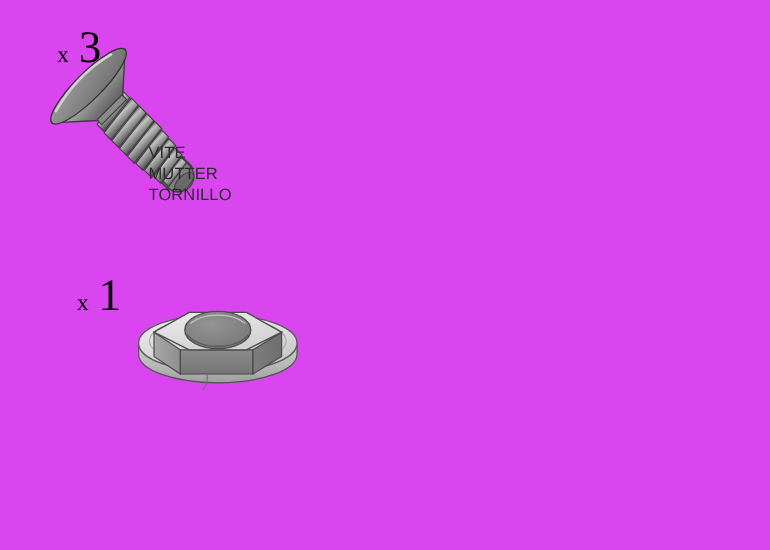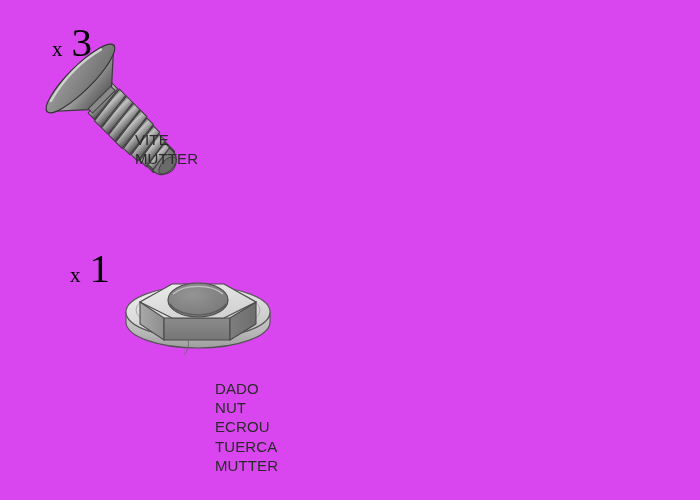--- a/index.html
+++ b/index.html
@@ -118,20 +118,21 @@
         <path d="M48,17 Q85,7 120,16" fill="none" stroke="#d2d2d2" stroke-width="2.4" stroke-linecap="round"></path>
 
         <path d="M69,49 L101,49 L101,55 L69,55 Z" fill="#8a8a8a" stroke="#3d3d3d" stroke-width="1"></path>
       </g>
     </svg>
   </div>
 
   <div class="labels" id="labels-screw">
     <div>VITE</div>
     <div>MUTTER</div>
+    <div>TORNILLO</div>
   </div>
 
   <div class="qty" id="qty-nut">
     <span class="qty-x">x</span><span class="qty-num">1</span>
   </div>
 
   <div class="art" id="art-nut">
     <svg viewBox="0 0 170 115" xmlns="http://www.w3.org/2000/svg">
       <defs>
         <linearGradient id="flangeTop" x1="0" y1="0" x2="0.4" y2="1">
@@ -184,21 +185,14 @@
         <ellipse cx="80" cy="50" rx="30" ry="17" fill="url(#boreGrad)" stroke="#4e4e4e" stroke-width="1.2"></ellipse>
         <path d="M52,54 A30,17 0 0 0 108,54" fill="none" stroke="#5c5c5c" stroke-width="1.4"></path>
 
         <path d="M55,44 A30,17 0 0 1 105,44" fill="none" stroke="#c4c4c4" stroke-width="1.2"></path>
 
         <path d="M70,90 Q72,98 66,105" fill="none" stroke="#6f6f6f" stroke-width="1"></path>
       </g>
     </svg>
   </div>
 
-  <div class="labels" id="labels-nut">
-    <div>DADO</div>
-    <div>NUT</div>
-    <div>ECROU</div>
-    <div>TUERCA</div>
-    <div>MUTTER</div>
-  </div>
 
 </div>
 
 </body></html>

